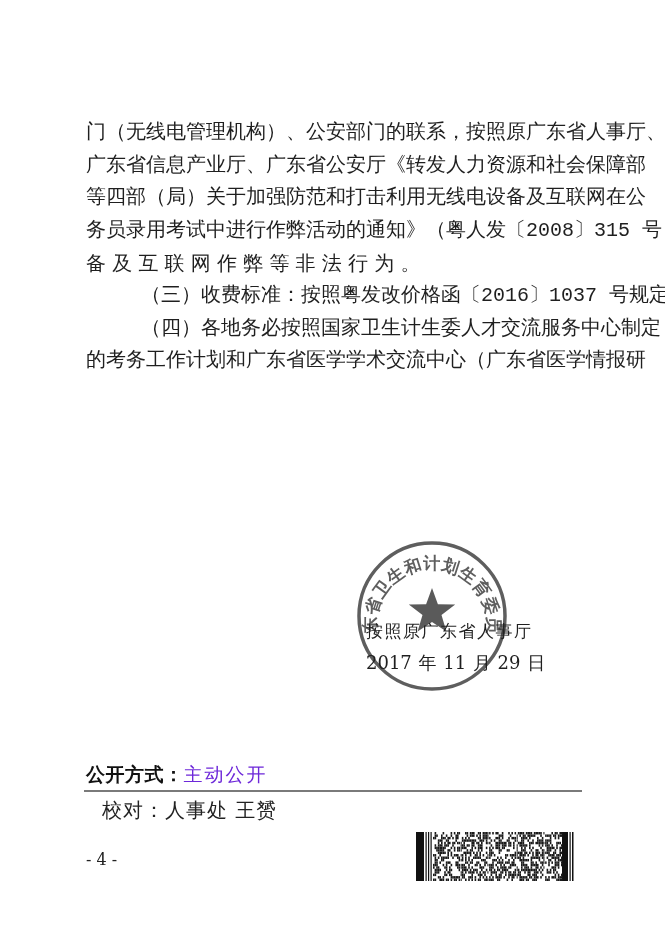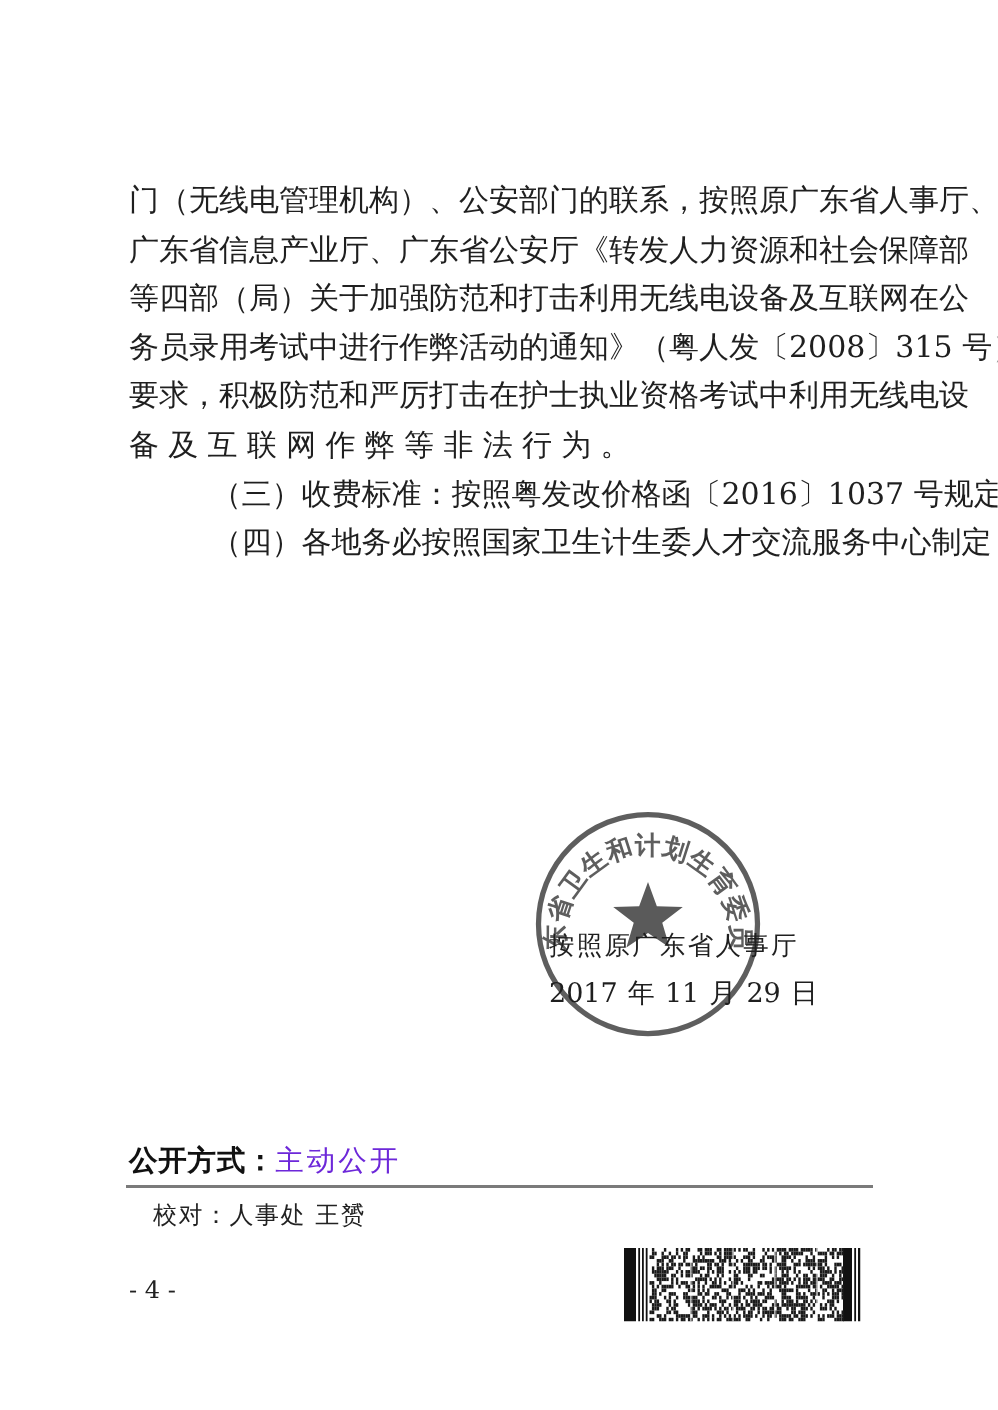--- a/index.html
+++ b/index.html
@@ -34,20 +34,21 @@
       white-space: nowrap;
       letter-spacing: 6.2px;
       color: #1f1f1f;
     }
     .line.indent { padding-left: 55px; }
     .line.justify {
       text-align: justify;
       text-align-last: justify;
       letter-spacing: 0;
       width: 494px;
+      font-family: Liberation Mono, monospace;
     }
     .line.justify.indent { width: 439px; }
 
     
     .stamp {
       position: absolute;
       left: 356px;
       top: 540px;
       width: 152px;
       height: 152px;
@@ -101,21 +102,21 @@
       left: 84px;
       top: 790px;
       width: 498px;
       height: 2px;
       background: #7a7a7a;
     }
     .proof {
       position: absolute;
       left: 102px;
       top: 798px;
-      font-size: 16px;
+      font-size: 20px;
       line-height: 24px;
       letter-spacing: 1px;
       color: #222;
       white-space: nowrap;
     }
     .copies {
       position: absolute;
       right: 88px;
       top: 798px;
       font-size: 16px;
@@ -145,26 +146,26 @@
 <body>
 
 <div class="page">
 
   <div class="body-text">
 
     <div class="line justify">门（无线电管理机构）、公安部门的联系，按照原广东省人事厅、</div>
     <div class="line justify">广东省信息产业厅、广东省公安厅《转发人力资源和社会保障部</div>
     <div class="line justify">等四部（局）关于加强防范和打击利用无线电设备及互联网在公</div>
     <div class="line justify">务员录用考试中进行作弊活动的通知》（粤人发〔2008〕315 号）</div>
-    <div class="line justify">要求，积极防范和严厉打击在护士执业资格考试中利用无线电设</div>
     <div class="line">备及互联网作弊等非法行为。</div>
 
     <div class="line justify indent">（三）收费标准：按照粤发改价格函〔2016〕1037 号规定执</div>
 
     <div class="line justify indent">（四）各地务必按照国家卫生计生委人才交流服务中心制定</div>
+    <div class="line justify">的考务工作计划和广东省医学学术交流中心（广东省医学情报研</div>
   </div>
 
   <div class="stamp">
     <svg width="152" height="152" viewBox="0 0 152 152">
       <defs>
         <path id="sealArc" d="M 22,100 A 56,56 0 1,1 130,100" fill="none"></path>
       </defs>
       <circle cx="76" cy="76" r="73" fill="none" stroke="#5e5e5e" stroke-width="3.5"></circle>
       <text font-family="DejaVu Sans, Liberation Sans, sans-serif" font-size="17" font-weight="bold" fill="#5e5e5e" letter-spacing="0.5">
         <textPath href="#sealArc" startOffset="50%" text-anchor="middle">广东省卫生和计划生育委员会</textPath>

